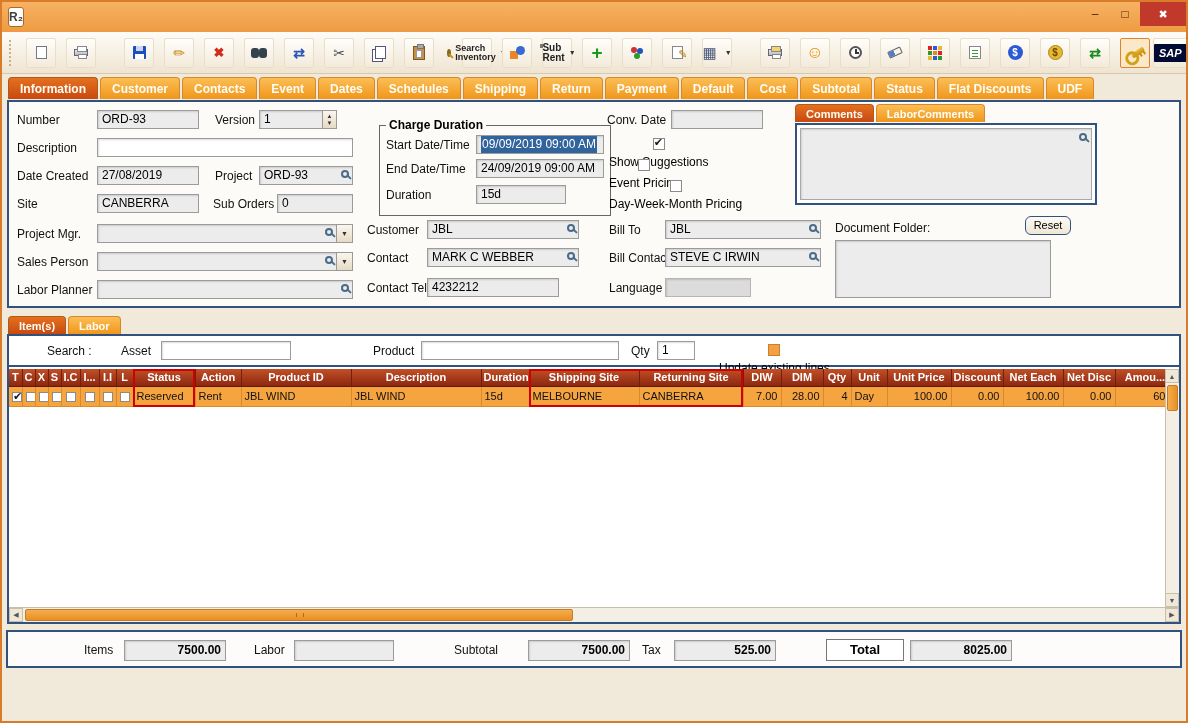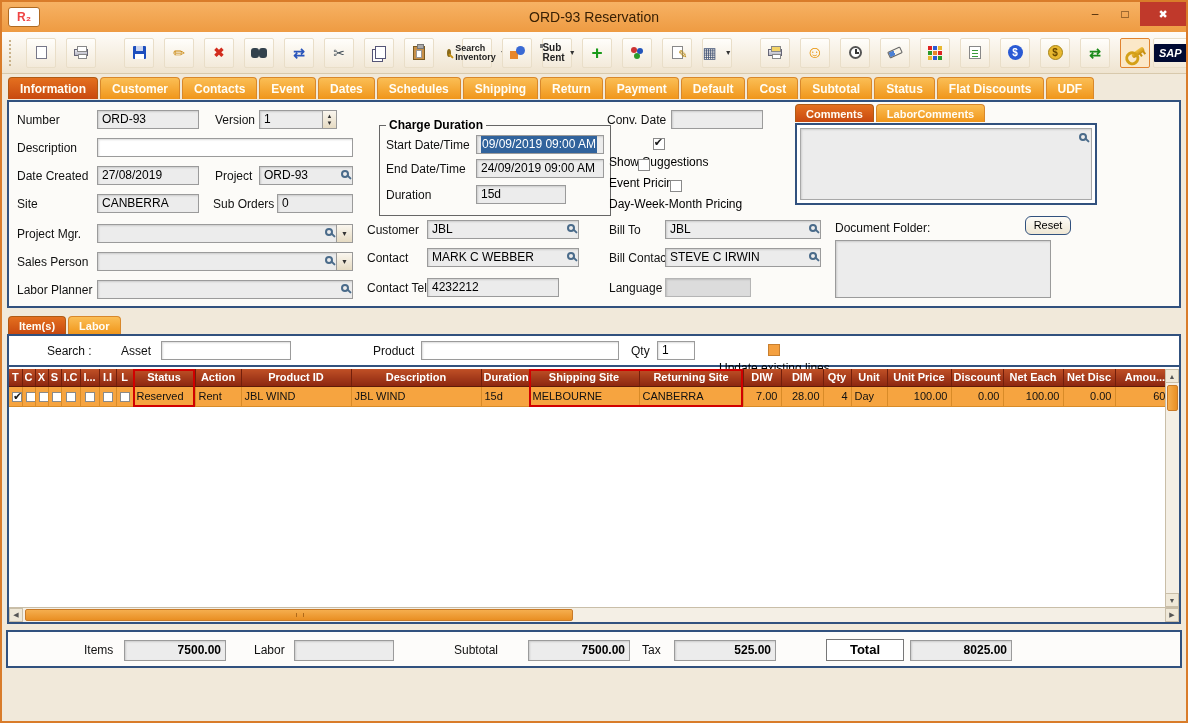--- a/index.html
+++ b/index.html
@@ -2,21 +2,21 @@
 <html><head>
 <meta charset="utf-8">
 <style>
   html,body { margin:0; padding:0; background:#fff; font-family:"Liberation Sans",sans-serif; }
   * { box-sizing:border-box; }
 
   .window { width:1188px; height:723px; border:2px solid #D97C2A; background:#F1E9DA; position:relative; overflow:hidden; }
 
   
   .titlebar { height:30px; background:linear-gradient(#F7B264,#EE9B42); display:flex; align-items:center; padding:0 0 0 6px; position:relative; }
-  .logo { width:32px; height:20px; background:#fff; border:1px solid #b06a20; border-radius:3px; color:#ef4444; font-weight:bold; font-size:12px; display:flex; align-items:center; justify-content:center; }
+  .logo { width:16px; height:20px; background:#fff; border:1px solid #b06a20; border-radius:3px; color:#404040; font-weight:bold; font-size:12px; display:flex; align-items:center; justify-content:center; }
   .title { position:absolute; left:0; right:0; text-align:center; font-size:14px; color:#3A2104; }
   .wcontrols { margin-left:auto; display:flex; align-items:flex-start; height:100%; z-index:2; }
   .wc { width:30px; height:24px; display:flex; align-items:center; justify-content:center; font-size:12px; color:#4a2a08; }
   .wc.close { width:46px; background:#C0392B; color:#fff; font-size:11px; }
 
   
   .menubar { height:23px; background:#F9F5EC; border-bottom:1px solid #E2D7BE; display:flex; align-items:center; padding-left:8px; }
   .menu-item { font-size:12px; color:#1a1a1a; padding:3px 8px; }
   .menu-item:first-child { text-decoration:none; }
 
@@ -137,21 +137,20 @@
   .panel-totals { margin:6px 4px 0; height:38px; background:#FDFCFA; border:2px solid #31517E; position:relative; font-size:12px; }
   .panel-totals .fld { height:21px; line-height:19px; font-weight:bold;text-align:right; }
   .totalbox { position:absolute; border:1px solid #777; background:#fff; text-align:center; font-weight:bold; font-size:13px; }
 </style>
 </head>
 <body>
 
 <div class="window">
 
   <div class="titlebar">
-    <span class="title">ORD-93 Reservation</span>
     <span class="logo">R₂</span>
     <span class="wcontrols">
       <span class="wc">–</span>
       <span class="wc">□</span>
       <span class="wc close">✖</span>
     </span>
   </div>
 
 
   <div class="toolbar">

